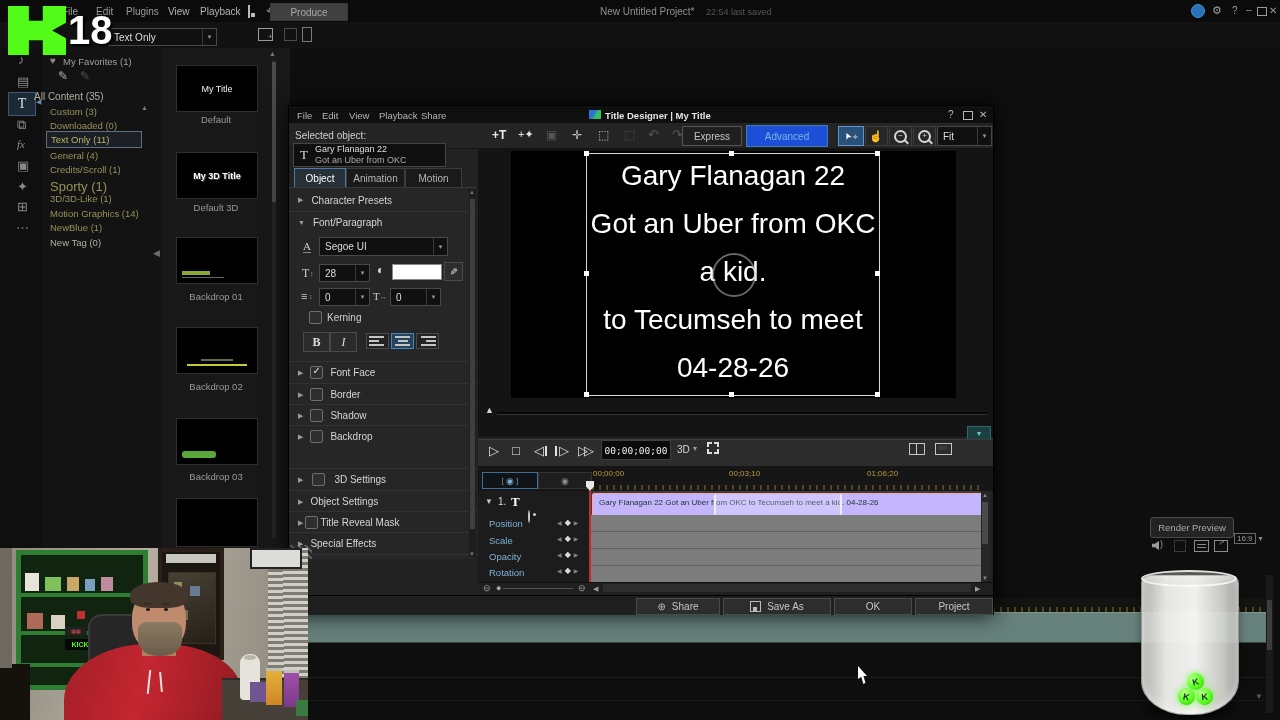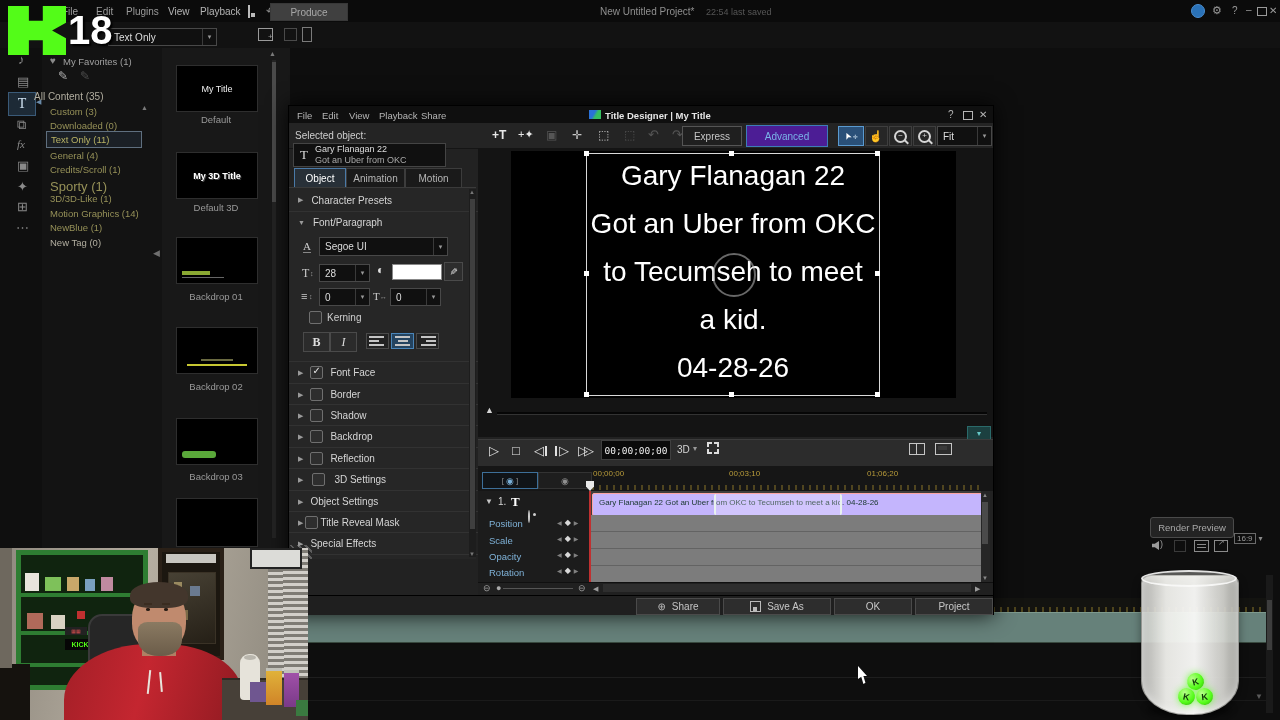--- a/index.html
+++ b/index.html
@@ -208,21 +208,21 @@
     <span class="abs" style="left:229px;top:22px;color:#e8e8e8;font-size:11px">+✦</span>
     <span class="abs" style="left:257px;top:22px;color:#555;font-size:12px">▣</span>
     <span class="abs" style="left:283px;top:22px;color:#c8c8c8;font-size:12px">✛</span>
     <span class="abs" style="left:309px;top:22px;color:#c8c8c8;font-size:12px">⬚</span>
     <span class="abs" style="left:335px;top:22px;color:#555;font-size:12px">⬚</span>
     <span class="abs" style="left:359px;top:21px;color:#555;font-size:13px">↶</span>
     <span class="abs" style="left:383px;top:21px;color:#555;font-size:13px">↷</span>
     <div class="abs pbtn" style="left:393px;top:20px;width:58px;height:18px;background:#1f1f1f;border-color:#555">
       <span>Express</span>
       </div>
-    <div class="abs pbtn" style="left:457px;top:19px;width:80px;height:20px;background:#4c1d95;border-color:#3d7cb8;color:#7ab4e8">
+    <div class="abs pbtn" style="left:457px;top:19px;width:80px;height:20px;background:#1d4ed8;border-color:#3d7cb8;color:#7ab4e8">
       <span>Advanced</span>
       </div>
     <div class="abs tool active" style="left:549px;top:20px;width:24px;height:18px">
       <span style="display:inline-block;transform:rotate(-115deg);font-size:9px;color:#fff">➤</span>
       <span style="font-size:6px;color:#cfe2f2;margin-left:1px">✛</span>
       </div>
     <div class="abs tool" style="left:576px;top:20px;width:21px;height:18px">
       <span style="font-size:11px;color:#ddd">☝</span>
       </div>
     <div class="abs tool" style="left:600px;top:20px;width:21px;height:18px">
@@ -337,25 +337,20 @@
     <div class="abs flex srow" style="left:0;top:298px;width:180px;height:21px;gap:7px;padding-left:9px">
       <span class="arr">▶</span>
       <span class="chk"></span>
       <span style="color:#d5d5d5">Shadow</span>
       </div>
     <div class="abs flex srow" style="left:0;top:319px;width:180px;height:21px;gap:7px;padding-left:9px">
       <span class="arr">▶</span>
       <span class="chk"></span>
       <span style="color:#d5d5d5">Backdrop</span>
       </div>
-    <div class="abs flex srow" style="left:0;top:341px;width:180px;height:21px;gap:7px;padding-left:9px">
-      <span class="arr">▶</span>
-      <span class="chk"></span>
-      <span style="color:#d5d5d5">Reflection</span>
-      </div>
     <div class="abs flex srow" style="left:0;top:362px;width:180px;height:21px;gap:9px;padding-left:9px">
       <span class="arr">▶</span>
       <span class="chk"></span>
       <span style="color:#d5d5d5">3D Settings</span>
       </div>
     <div class="abs flex srow" style="left:0;top:384px;width:180px;height:21px;gap:7px;padding-left:9px">
       <span class="arr">▶</span>
       <span style="color:#d5d5d5">Object Settings</span>
       </div>
     <div class="abs flex srow" style="left:0;top:405px;width:180px;height:21px;gap:2px;padding-left:9px">
@@ -375,22 +370,22 @@
       </div>
     <div class="abs" style="left:0;top:439px;width:23px;height:14px;background:repeating-linear-gradient(45deg,#8a8a8a 0 2px,#2a2a2a 2px 5px);opacity:.55"></div>
 
     
     <div class="abs" style="left:189px;top:42px;width:515px;height:289px;background:#141414"></div>
     <div class="abs" style="left:222px;top:45px;width:445px;height:247px;background:#000"></div>
     
     <div class="abs" style="left:298px;top:46px;width:292px;height:242px;color:#fff;font-size:28px;text-align:center">
       <div style="height:48px;line-height:48px">Gary Flanagan 22</div>
       <div style="height:48px;line-height:48px;white-space:nowrap">Got an Uber from OKC</div>
+      <div style="height:48px;line-height:48px">a kid.</div>
       <div style="height:48px;line-height:48px">to Tecumseh to meet</div>
-      <div style="height:48px;line-height:48px">a kid.</div>
       <div style="height:48px;line-height:48px">04-28-26</div>
       </div>
     
     <div class="abs" style="left:297px;top:47px;width:292px;height:241px;border:1px solid rgba(255,255,255,.85)"></div>
     <div class="abs" style="left:295px;top:45px;width:5px;height:5px;background:#fff"></div>
     <div class="abs" style="left:440px;top:45px;width:5px;height:5px;background:#fff"></div>
     <div class="abs" style="left:586px;top:45px;width:5px;height:5px;background:#fff"></div>
     <div class="abs" style="left:295px;top:165px;width:5px;height:5px;background:#fff"></div>
     <div class="abs" style="left:586px;top:165px;width:5px;height:5px;background:#fff"></div>
     <div class="abs" style="left:295px;top:286px;width:5px;height:5px;background: #fff"></div>

